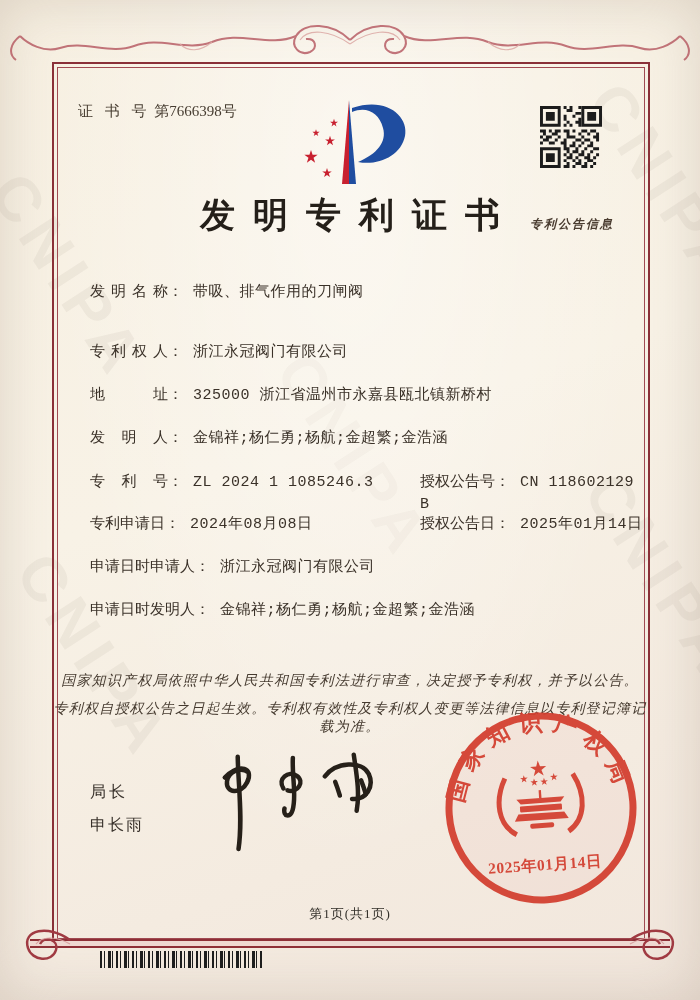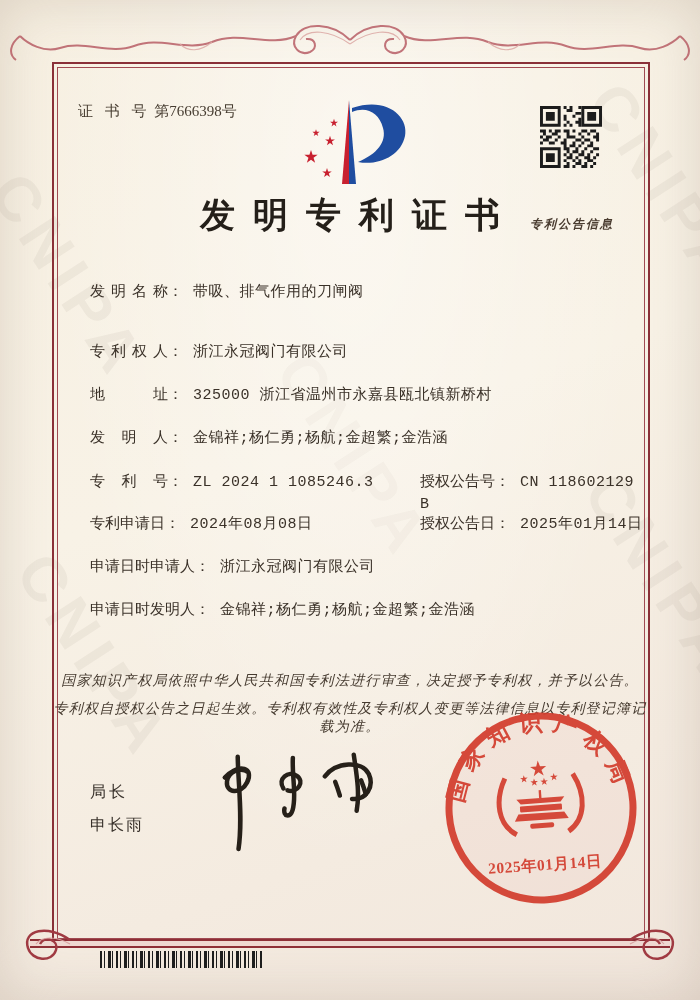--- a/index.html
+++ b/index.html
@@ -176,20 +176,21 @@
         <rect x="-21" y="-1" width="42" height="6" rx="1"></rect>
         <path d="M-23 7 L23 7 L27 14 L-27 14 Z"></path>
         <rect x="-12" y="17" width="24" height="5" rx="2"></rect>
         <path d="M-34 -30 C-46 -8 -44 16 -26 27" fill="none" stroke="#d23b2c" stroke-width="5"></path>
         <path d="M34 -30 C46 -8 44 16 26 27" fill="none" stroke="#d23b2c" stroke-width="5"></path>
       </g>
       <text y="62" text-anchor="middle" font-size="15.5" font-weight="bold" fill="#d23b2c" style="letter-spacing:.5px">2025年01月14日</text>
     </g>
   </svg>
 
+  <div class="pageinfo">第1页(共1页)</div>
 
   <div class="botline"></div>
   <svg class="scroll-b" style="left:12px" width="62" height="52" viewBox="0 0 62 52">
     <path d="M58 24 C36 8 10 14 16 32 C20 45 40 47 44 34 C47 24 33 19 28 28" fill="none" stroke="#a03a42" stroke-width="2.5"></path>
     <path d="M58 28 C44 20 30 20 24 28" fill="none" stroke="#d9a1a0" stroke-width="1.2"></path>
   </svg>
   <svg class="scroll-b" style="left:626px;transform:scaleX(-1)" width="62" height="52" viewBox="0 0 62 52">
     <path d="M58 24 C36 8 10 14 16 32 C20 45 40 47 44 34 C47 24 33 19 28 28" fill="none" stroke="#a03a42" stroke-width="2.5"></path>
     <path d="M58 28 C44 20 30 20 24 28" fill="none" stroke="#d9a1a0" stroke-width="1.2"></path>
   </svg>

